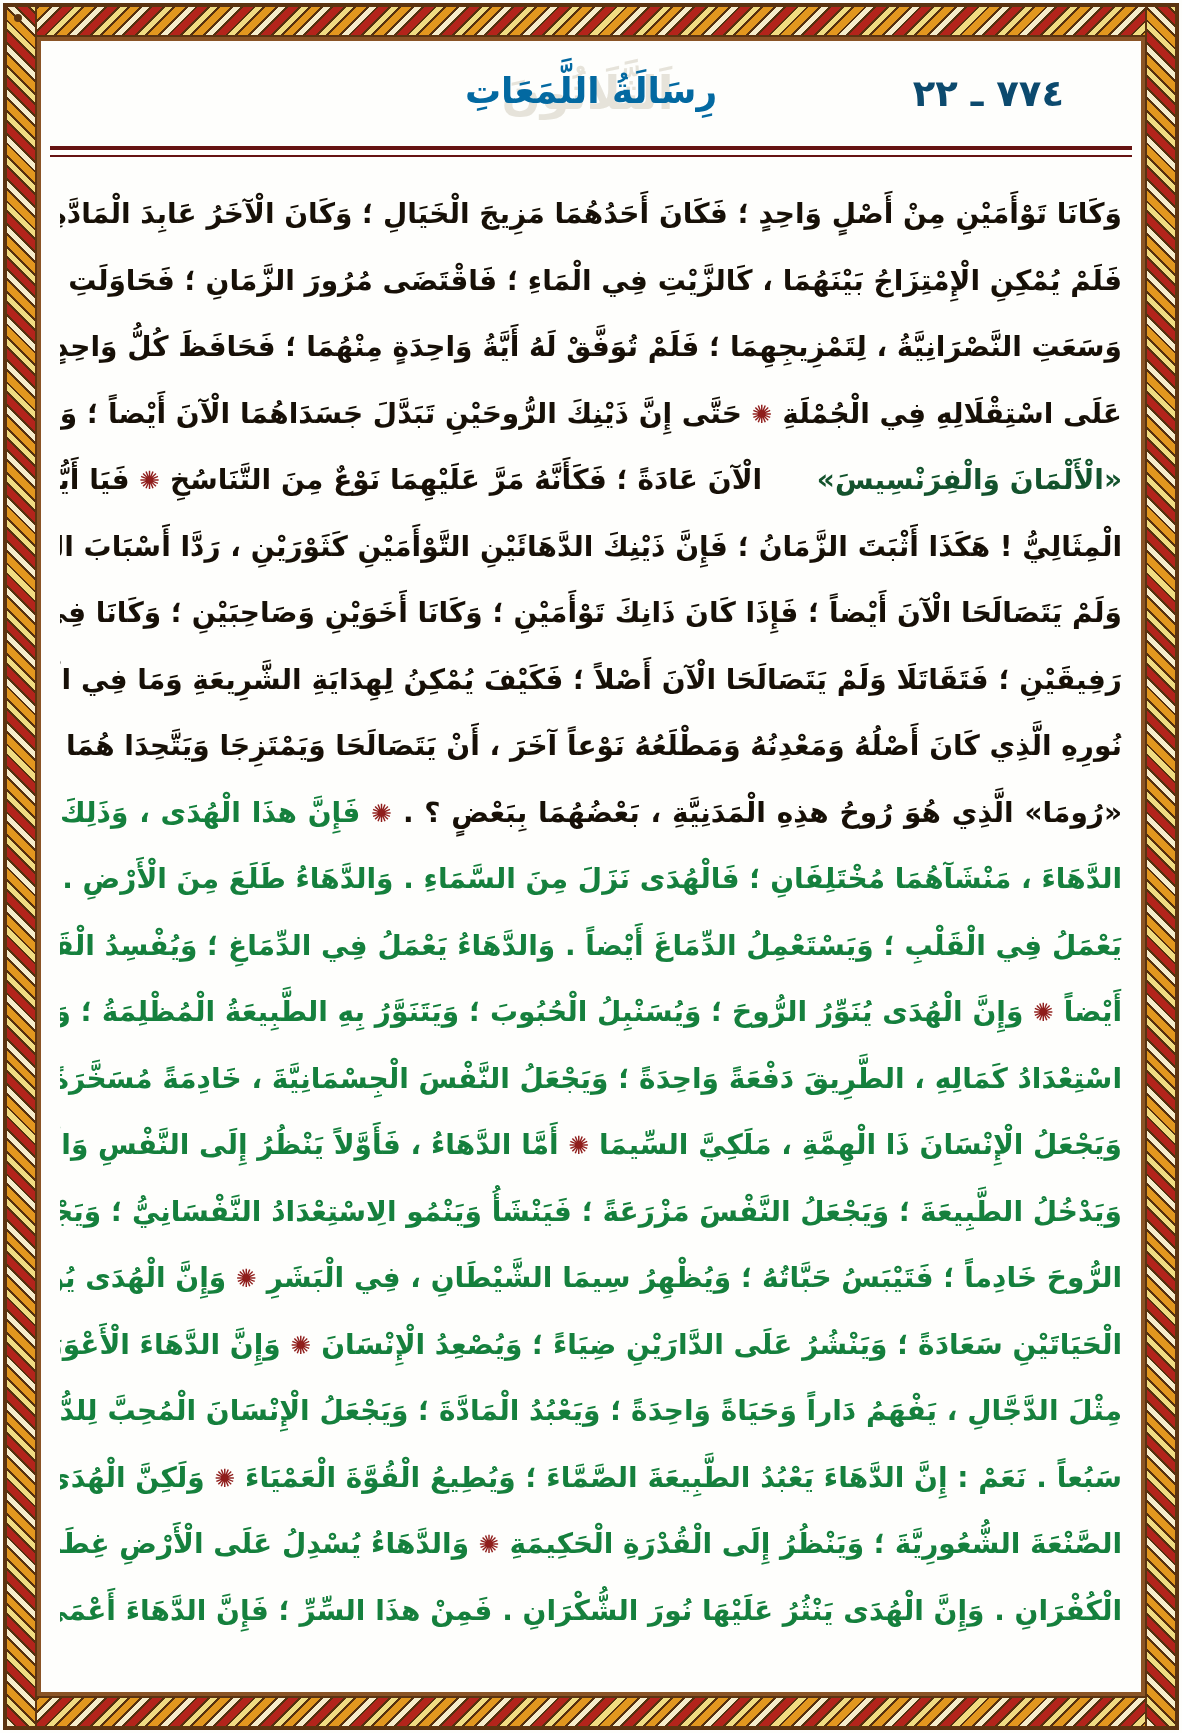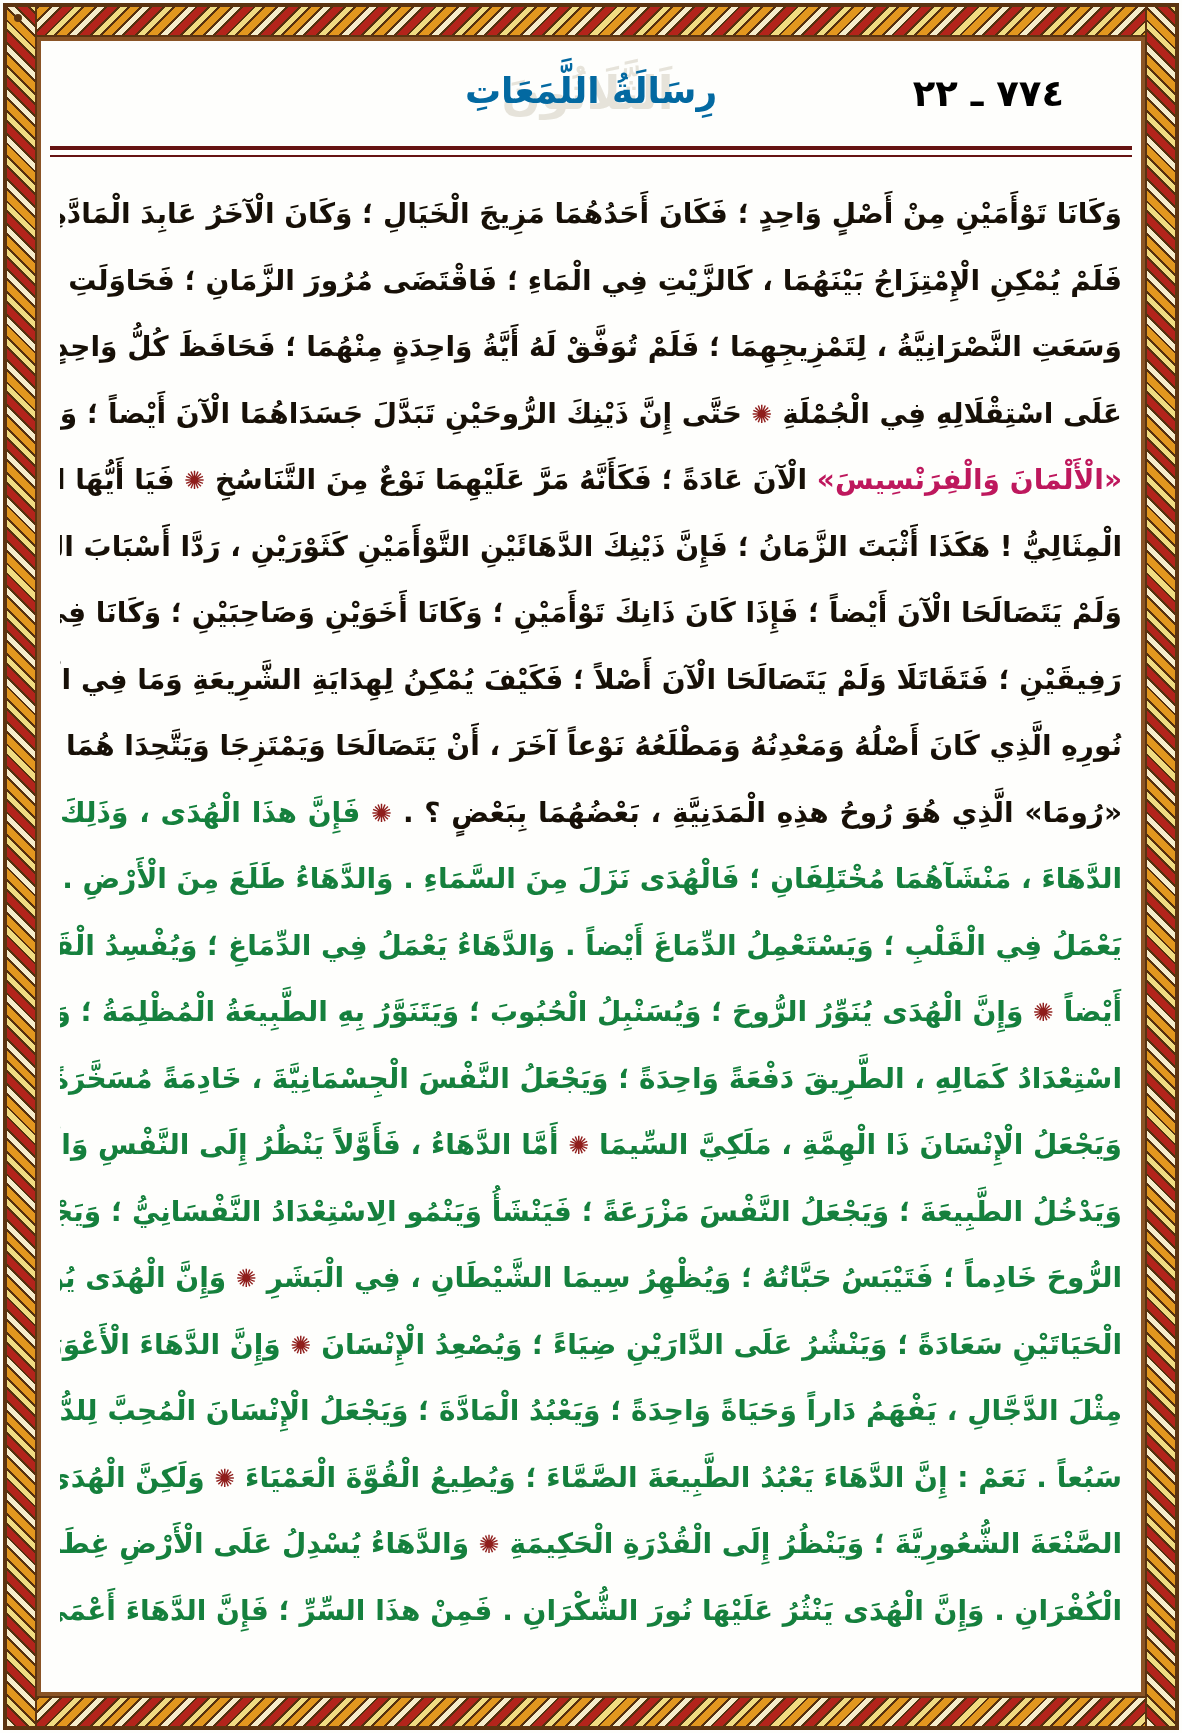--- a/index.html
+++ b/index.html
@@ -29,21 +29,21 @@
   .strip.left{top:5px;bottom:5px;left:5px;width:32px;}
   .strip.right{top:5px;bottom:5px;right:5px;width:32px;}
   .finial{position:absolute;width:8px;height:8px;background:#5c3411;border-radius:50%;}
   .finial.tl{top:14px;left:14px;}
 
   
   .content{position:absolute;inset:44px 48px;direction:rtl;}
   .header{position:relative;height:102px;margin:0 10px;}
   .page-number{
     position:absolute;top:28px;right:60px;
-    font-size:37px;font-weight:bold;color:#000000;letter-spacing:2px;
+    font-size:37px;font-weight:bold;color:#0c4a6e;letter-spacing:2px;
   }
   .watermark{
     position:absolute;top:22px;left:50%;transform:translateX(-52%);
     font-size:46px;font-weight:bold;color:#e6e3da;letter-spacing:10px;
     white-space:nowrap;z-index:0;user-select:none;
   }
   .doc-title{
     position:absolute;top:26px;left:50%;transform:translateX(-50%);
     font-size:36px;font-weight:bold;color:#0369a1;white-space:nowrap;z-index:1;
   }
@@ -52,21 +52,21 @@
   .body-text{margin:24px 12px 0;}
   .line{
     height:66.5px;line-height:66.5px;
     font-size:28px;font-weight:bold;
     text-align:justify;text-align-last:justify;
     white-space:nowrap;overflow:hidden;
     color:#171007;
   }
   .seg.black{color:#171007;}
   .seg.red{color:#15803d;}
-  .seg.accent{color:#be185d;}
+  .seg.accent{color:#14532d;margin-left:45px;}
   .seg.flower{color:#8f1d1b;font-size:25px;}
 </style>
 </head>
 <body>
 
 <div class="page">
 
   <div class="outer-frame"></div>
   <div class="strip h top"></div>
   <div class="strip h bottom"></div>

